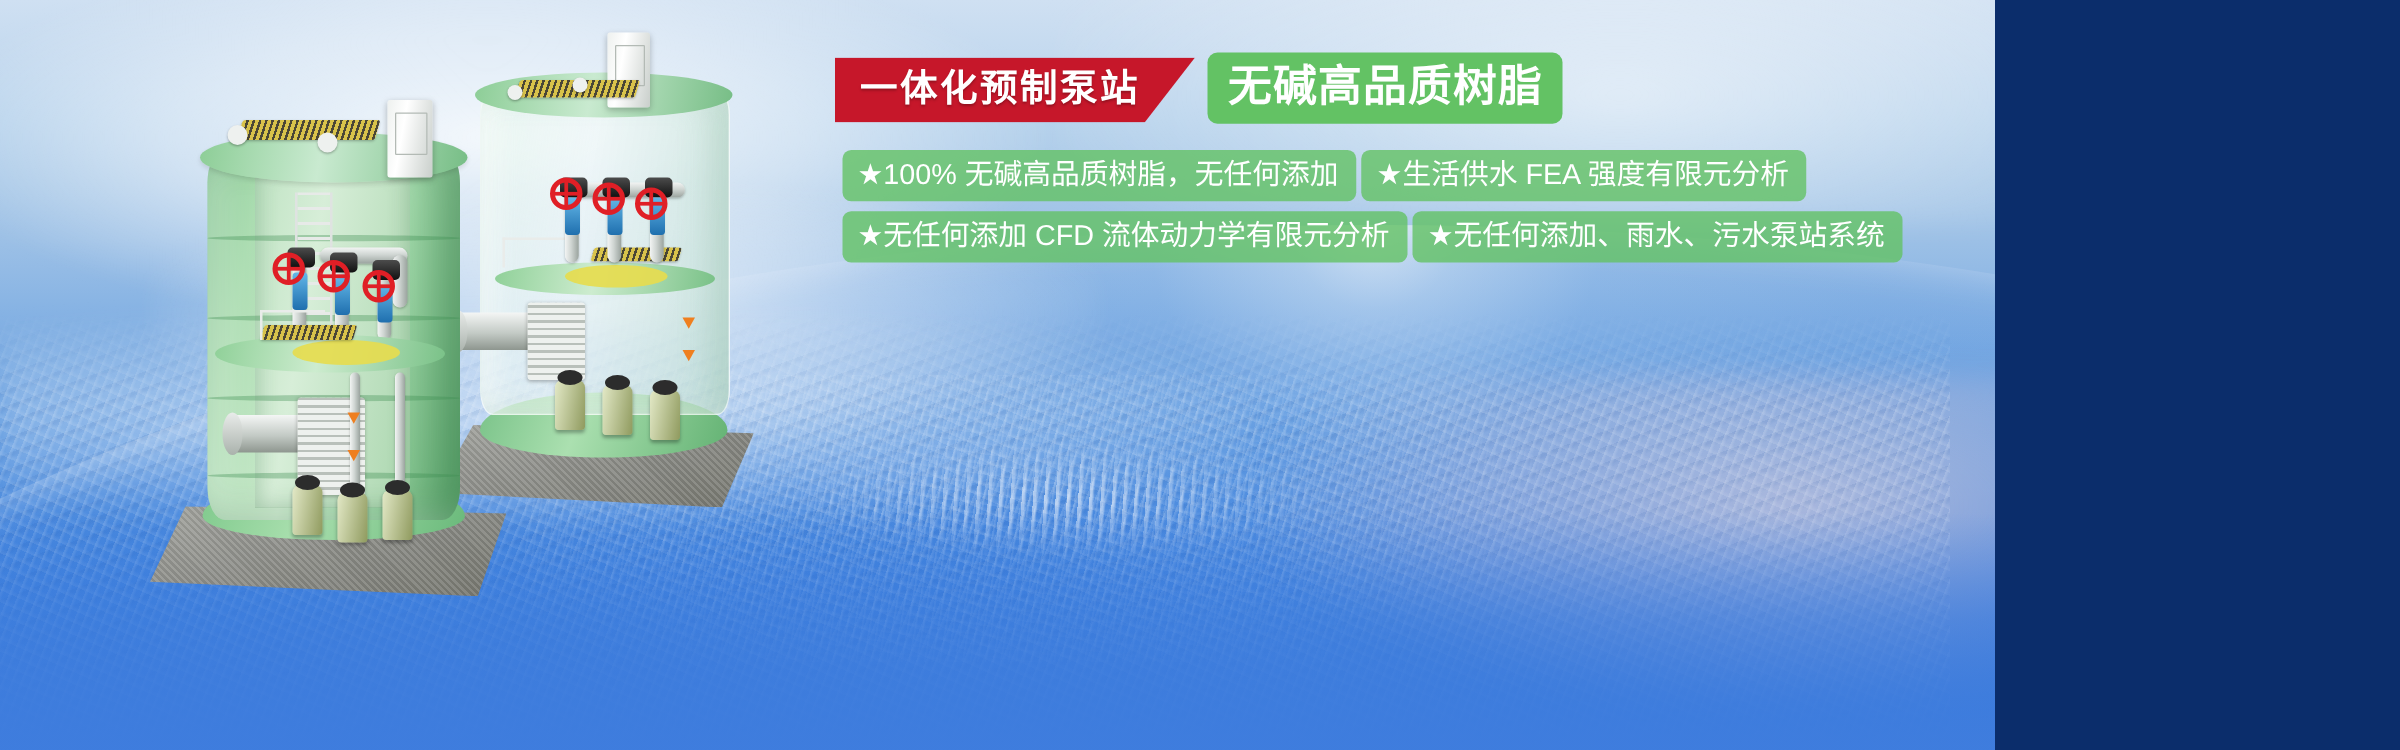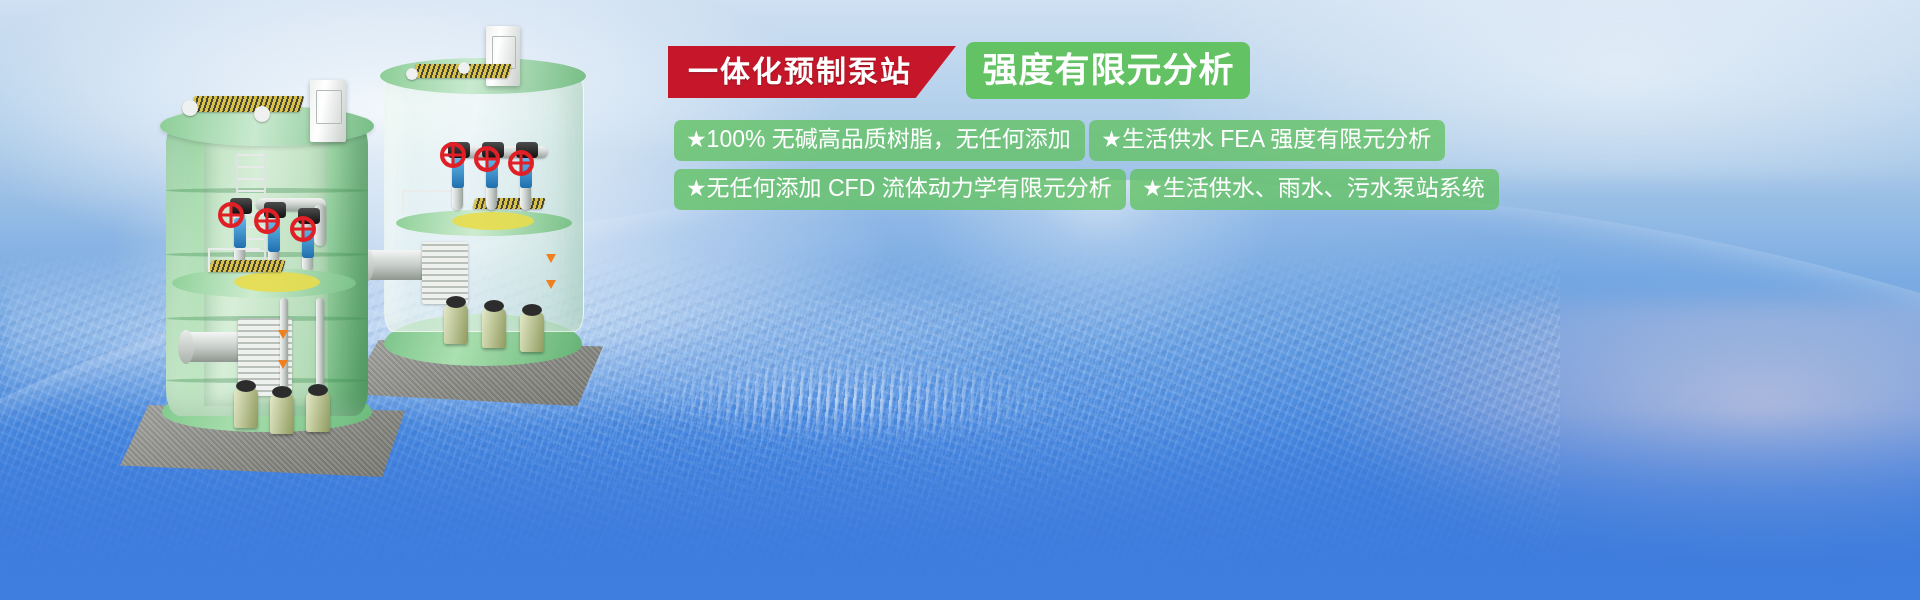--- a/index.html
+++ b/index.html
@@ -1,21 +1,21 @@
 <!DOCTYPE html>
 <html lang="zh-CN"><head>
 <meta charset="utf-8">
 <title>Banner</title>
 <style>
   html,body{margin:0;padding:0;background:#0b2d6b;}
   body{font-family:"Liberation Sans","DejaVu Sans",sans-serif;}
 
   .banner{
     position:relative;
-    width:1920px;height:600px;
+    width:1596px;height:600px;
     overflow:hidden;
     background:#3b7ddd;
   }
 
   
   .bg-sky{
     position:absolute;inset:0;
     background:
       linear-gradient(to bottom,
         #cfe0f2 0%,
@@ -352,23 +352,23 @@
       <div class="pump" style="left:148px;top:300px;"></div>
     </div>
 
   </div>
 
   <div class="copy">
 
     <div class="tag">一体化预制泵站</div>
 
 
-    <div class="badge">强度有限元分析</div>
+    <div class="badge">无碱高品质树脂</div>
 
     <ul class="bullets">
       <li class="row">★100% 无碱高品质树脂，无任何添加</li>
       <li class="row">★生活供水 FEA 强度有限元分析</li>
       <li class="row">★无任何添加 CFD 流体动力学有限元分析</li>
-      <li class="row">★生活供水、雨水、污水泵站系统</li>
+      <li class="row">★无任何添加、雨水、污水泵站系统</li>
     </ul>
 
   </div>
 </div>
 
 </body></html>

